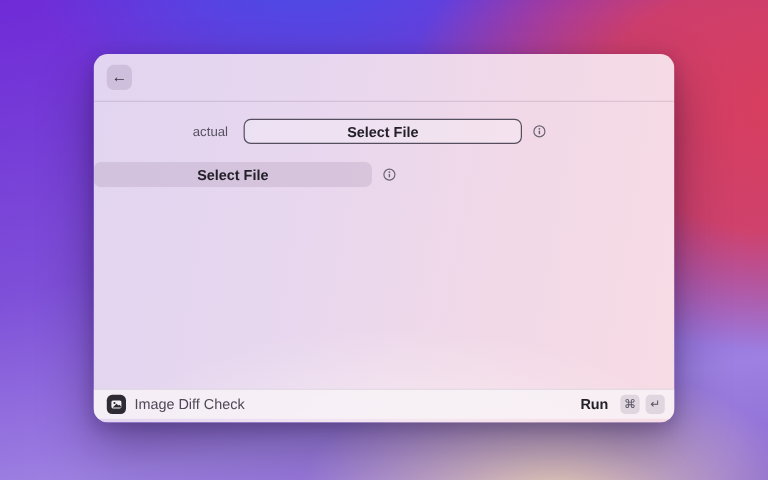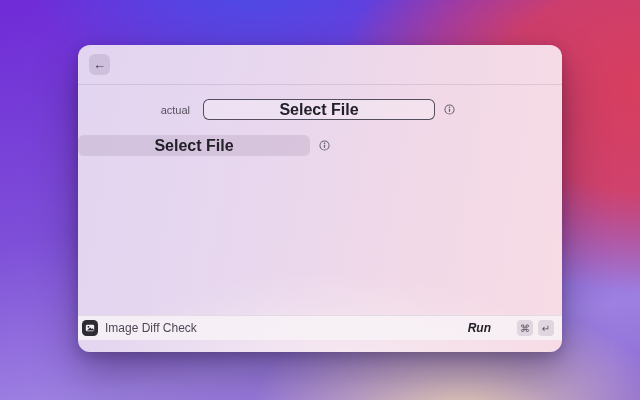--- a/index.html
+++ b/index.html
@@ -75,21 +75,21 @@
     color: #56505f;
   }
   .select-file-button {
     width: 232px;
     height: 21px;
     box-sizing: border-box;
     border-radius: 6px;
     display: flex;
     align-items: center;
     justify-content: center;
-    font-size: 16px;
+    font-size: 12px;
     font-weight: 700;
     color: #232029;
     cursor: pointer;
   }
   .select-file-button.focused {
     background: rgba(255,255,255,0.26);
     border: 1.5px solid rgba(58,52,68,0.85);
   }
   .select-file-button.unfocused {
     background: rgba(122,98,128,0.16);
@@ -100,28 +100,28 @@
     width: 11px;
     height: 11px;
     display: flex;
     align-items: center;
     cursor: pointer;
   }
   .window-footer {
     position: absolute;
     left: 0;
     right: 0;
-    bottom: 12px;
+    bottom: 3px;
     height: 25px;
     box-sizing: border-box;
     background: rgba(248,243,247,0.82);
     border-top: 1px solid rgba(60,45,80,0.10);
     display: flex;
     align-items: center;
-    padding: 0 8px 0 4px;
+    padding: 0 8px 0 11px;
   }
   .app-icon {
     width: 16px;
     height: 16px;
     border-radius: 4.5px;
     background: #2f2b35;
     display: flex;
     align-items: center;
     justify-content: center;
     flex: 0 0 auto;
@@ -134,22 +134,21 @@
   .footer-spacer { flex: 1; }
   .run-action {
     display: flex;
     align-items: center;
     cursor: pointer;
   }
   .run-label {
     font-size: 12px;
     font-weight: 700;
     color: #232029;
-    margin-right: 21px;
-    font-style: italic;
+    margin-right: 5px;
   }
   .keycap {
     width: 16px;
     height: 16px;
     border-radius: 4px;
     background: rgba(118,102,128,0.18);
     display: flex;
     align-items: center;
     justify-content: center;
     font-size: 10px;

